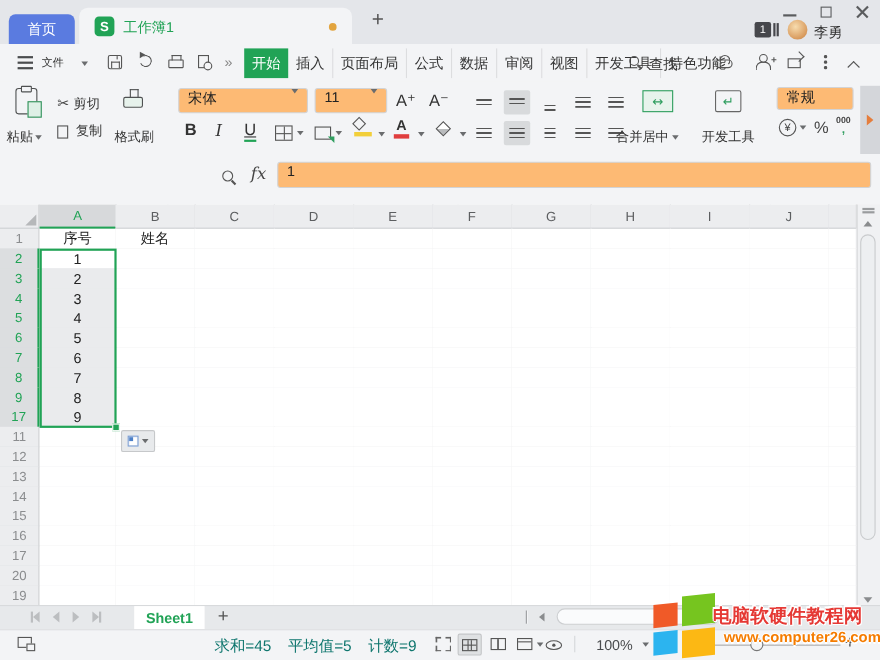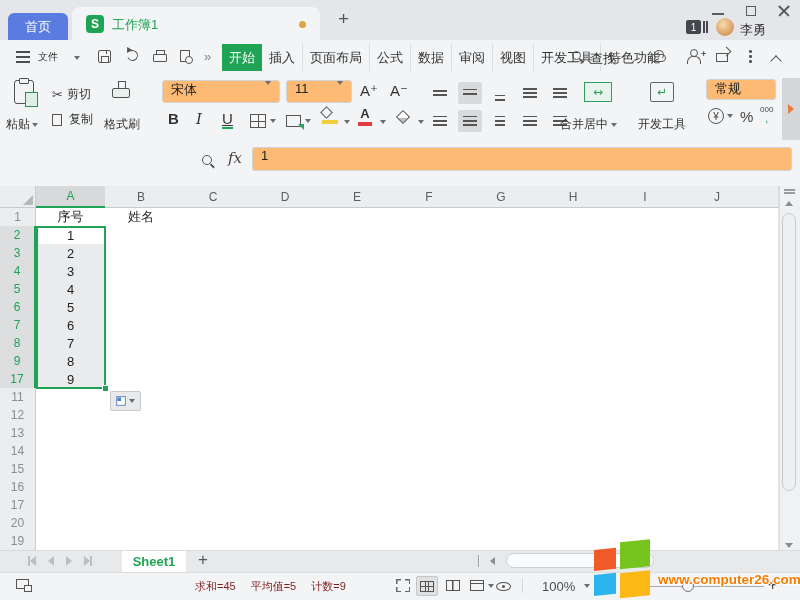--- a/index.html
+++ b/index.html
@@ -82,21 +82,21 @@
 .ic-eraser{width:10px;height:10px;border:1.4px solid #555;transform:rotate(45deg);background:linear-gradient(135deg,#fff 55%,#b9bbbd 55%)}
 .al{position:absolute;width:24px;height:22px;display:flex;align-items:center;justify-content:center;border-radius:2px}
 .al.active{background:#d8dadc}
 .bars{width:14px;height:10px;background:repeating-linear-gradient(to bottom,#555 0 1.5px,transparent 1.5px 4.2px)}
 .bars.short{width:10px}
 .ic-merge{width:28px;height:20px;background:#e7f3ec;border:1.3px solid #2f9e5f;display:flex;align-items:center;justify-content:center}
 .ic-merge::after{content:'\2194';color:#2f9e5f;font-size:12px;font-family:"DejaVu Sans",sans-serif}
 .ic-wrap{width:24px;height:20px;border:1.3px solid #666;border-radius:2px;display:flex;align-items:center;justify-content:center}
 .ic-wrap::after{content:'\21B5';color:#2f9e5f;font-size:12px;font-family:"DejaVu Sans",sans-serif}
 .yen-circle{width:16px;height:16px;border:1.3px solid #555;border-radius:50%;display:flex;align-items:center;justify-content:center;font-size:10px;color:#444}
-.comma-style{font-size:8px;font-weight:normal;color:#444;line-height:8px;text-align:center}
+.comma-style{font-size:8px;font-weight:bold;color:#444;line-height:8px;text-align:center}
 .comma-style .cm{color:#2f9e5f;font-size:11px}
 .panel-strip{position:absolute;left:782px;top:78px;width:18px;height:62px;background:#d4d6da;display:flex;align-items:center;justify-content:center}
 .panel-chev{width:0;height:0;border-top:5px solid transparent;border-bottom:5px solid transparent;border-left:6px solid #e57d3c}
 
 .formulabar{position:absolute;left:0;top:140px;width:800px;height:46px;background:#f3f4f6}
 .fx-label{position:absolute;left:228px;top:149px;font-family:"DejaVu Serif",serif;font-style:italic;font-size:15px;color:#444}
 
 #grid-host{position:absolute;left:0;top:186px;width:779px;height:364px;background:#fff}
 .ch{background:#ecedef;border-right:1px solid #d7d8da;border-bottom:1px solid #c8cacc;color:#5c5e60;font-size:12px;display:flex;align-items:center;justify-content:center}
 .ch.sel{background:#d7d9db;color:#21a356;border-bottom:2px solid #21a356}
@@ -123,21 +123,21 @@
 .navtri{width:0;height:0;border-top:5px solid transparent;border-bottom:5px solid transparent;display:inline-block}
 .nav-l{border-right:6px solid #bcbec0}.nav-r{border-left:6px solid #bcbec0}
 .navbar{width:2px;height:10px;background:#bcbec0;display:inline-block}
 .sheet-tab{position:absolute;left:122px;top:551px;width:64px;height:21px;background:#fff;display:flex;align-items:center;justify-content:center;color:#21a356;font-weight:bold;font-size:13px}
 .addsheet{position:absolute;left:198px;top:550px;font-size:17px;color:#555;font-weight:300}
 .hthumb{position:absolute;left:506px;top:553px;width:148px;height:15px;background:#fafbfc;border:1px solid #cdcfd1;border-radius:8px}
 
 .statusbar{position:absolute;left:0;top:572px;width:800px;height:28px;background:#f3f4f6;border-top:1px solid #dcdee0}
 .ic-cellmode{position:absolute;left:16px;top:579px;width:13px;height:10px;border:1.4px solid #555}
 .ic-cellmode::after{content:'';position:absolute;right:-4px;bottom:-4px;width:6px;height:5px;border:1.4px solid #555;background:#f3f4f6}
-.stats{position:absolute;left:195px;top:579px;display:flex;gap:15px;font-size:11px;color:#7f1d1d}
+.stats{position:absolute;left:195px;top:579px;display:flex;gap:15px;font-size:14px;color:#0f766e}
 .ic-fullscreen{position:absolute;left:396px;top:579px;width:14px;height:13px;background:linear-gradient(#666,#666) 0 0/5px 1.5px,linear-gradient(#666,#666) 0 0/1.5px 5px,linear-gradient(#666,#666) 100% 0/5px 1.5px,linear-gradient(#666,#666) 100% 0/1.5px 5px,linear-gradient(#666,#666) 0 100%/5px 1.5px,linear-gradient(#666,#666) 0 100%/1.5px 5px,linear-gradient(#666,#666) 100% 100%/5px 1.5px,linear-gradient(#666,#666) 100% 100%/1.5px 5px;background-repeat:no-repeat}
 .viewbox{position:absolute;left:416px;top:576px;width:22px;height:20px;background:#dfe1e3;border:1px solid #c3c5c7;border-radius:2px;display:flex;align-items:center;justify-content:center}
 .ic-grid{width:14px;height:11px;border:1.2px solid #555;background:linear-gradient(#555,#555) 0 50%/100% 1px,linear-gradient(#555,#555) 33% 0/1px 100%,linear-gradient(#555,#555) 66% 0/1px 100%;background-repeat:no-repeat}
 .ic-split{position:absolute;left:446px;top:580px;width:14px;height:11px;border:1.2px solid #555;background:linear-gradient(#555,#555) 50% 0/1.5px 100% no-repeat}
 .ic-layout{position:absolute;left:470px;top:580px;width:14px;height:11px;border:1.2px solid #555;background:linear-gradient(#555,#555) 0 2px/100% 1px no-repeat}
 .ic-eye{position:absolute;left:496px;top:582px;width:15px;height:9px;border:1.3px solid #555;border-radius:50%}
 .ic-eye::after{content:'';position:absolute;left:5px;top:2px;width:3px;height:3px;background:#555;border-radius:50%}
 .sdiv{position:absolute;left:522px;top:578px;width:1px;height:15px;background:#d5d7d9}
 .zoom-label{position:absolute;left:542px;top:579px;font-size:13px;color:#4a4c4e}
 .zoom-minus{position:absolute;left:640px;top:585px;width:9px;height:1.6px;background:#555}
@@ -640,16 +640,17 @@
   <div class="zoom-plus">+</div>
 
   
   <div class="watermark">
     <div class="wm-logo">
       <div class="wm-q" style="left:0;top:5px;width:22px;height:21px;background:#f05a28"></div>
       <div class="wm-q" style="left:26px;top:0;width:30px;height:27px;background:#76c51f"></div>
       <div class="wm-q" style="left:0;top:30px;width:22px;height:21px;background:#2cb4ef"></div>
       <div class="wm-q" style="left:26px;top:31px;width:30px;height:25px;background:#fcb814"></div>
     </div>
+    <div class="wm-title">电脑软硬件教程网</div>
     <div class="wm-url">www.computer26.com</div>
   </div>
 
 </div>
 
 </body></html>

